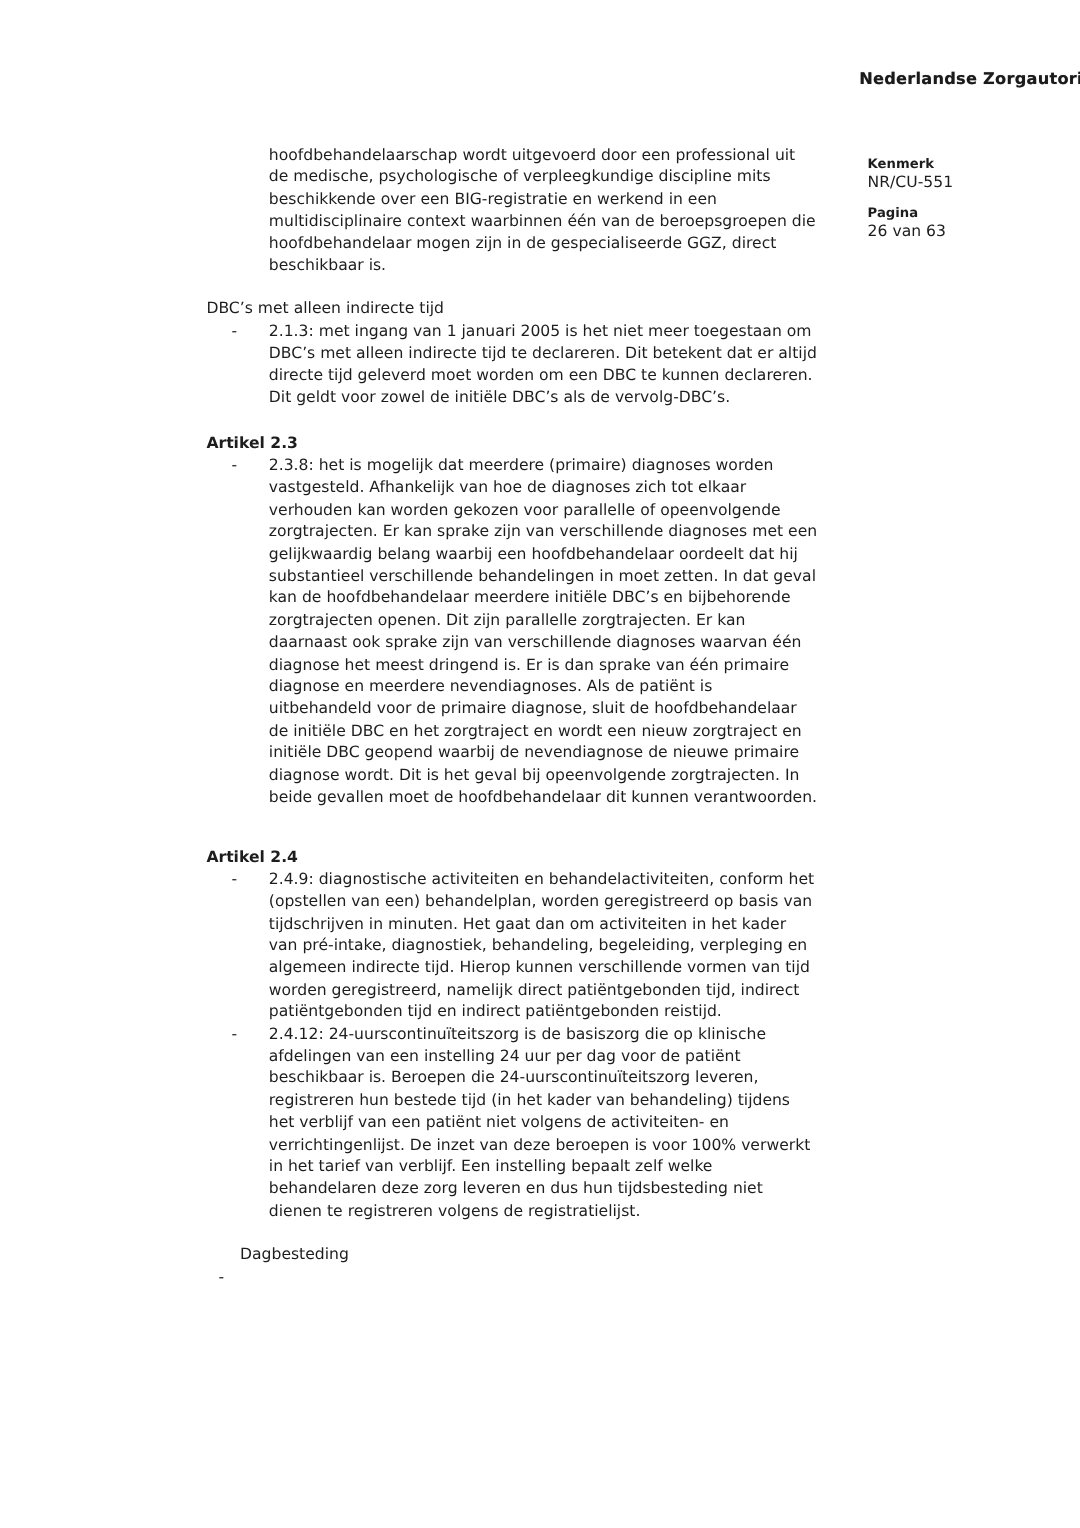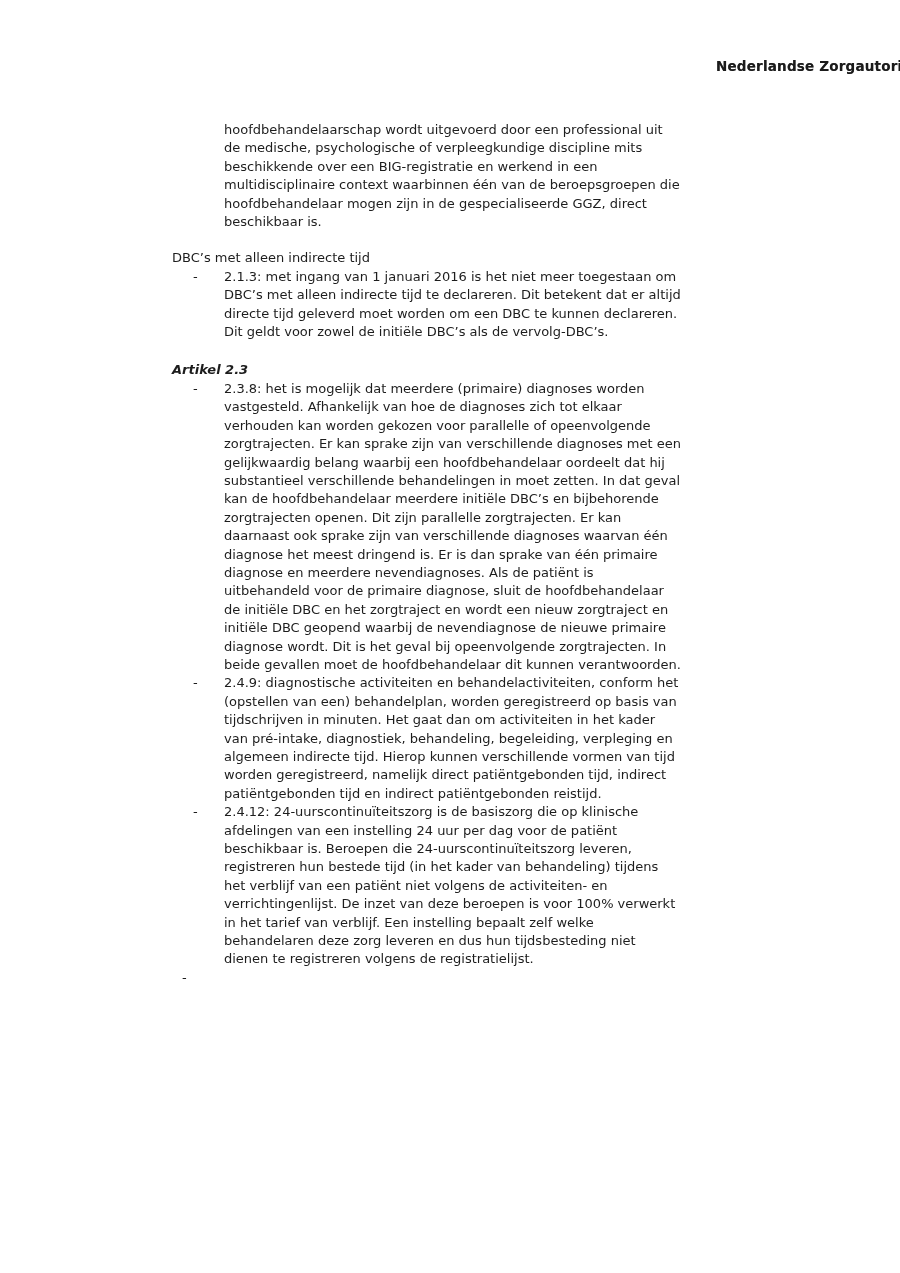--- a/index.html
+++ b/index.html
@@ -43,65 +43,77 @@
   }
   .content {
     position: absolute;
     left: 172px;
     top: 121px;
     width: 510px;
     font-size: 13px;
     line-height: 18.4px;
   }
   .para { padding-left: 52px; }
-  .h-bold { font-weight: 700; font-style: italic; }
+  .h-bold { font-weight: 700; }
   .h-italic { }
   .bullet { position: relative; padding-left: 52px; }
   .bullet .dash { position: absolute; left: 21px; top: 0; }
   .gap-1 { margin-top: 18px; }
   .gap-15 { margin-top: 20px; }
   .gap-2 { margin-top: 32px; }
   .sub-block .h-italic { padding-left: 28px; }
   .sub-block .bullet { padding-left: 40px; }
   .sub-block .bullet .dash { left: 10px; }
 </style>
 </head>
 <body>
 
 <div class="page">
 
   <div class="logo">Nederlandse Zorgautoriteit</div>
 
+  <div class="sidebar">
+    <div class="meta-group">
+      <div class="meta-label">Kenmerk</div>
+      <div class="meta-value">NR/CU-551</div>
+    </div>
+    <div class="meta-group">
+      <div class="meta-label">Pagina</div>
+      <div class="meta-value">26 van 63</div>
+    </div>
+  </div>
 
   <div class="content">
 
     <div class="para">hoofdbehandelaarschap wordt uitgevoerd door een professional uit de medische, psychologische of verpleegkundige discipline mits beschikkende over een BIG-registratie en werkend in een multidisciplinaire context waarbinnen één van de beroepsgroepen die hoofdbehandelaar mogen zijn in de gespecialiseerde GGZ, direct beschikbaar is.</div>
 
     <div class="h-italic gap-1">DBC’s met alleen indirecte tijd</div>
     <div class="bullet">
       <span class="dash">-</span>
-      <span>2.1.3: met ingang van 1 januari 2016 is het niet meer toegestaan om DBC’s met alleen indirecte tijd te declareren. Dit betekent dat er altijd directe tijd geleverd moet worden om een DBC te kunnen declareren. Dit geldt voor zowel de initiële DBC’s als de vervolg-DBC’s.</span>
+      <span>2.1.3: met ingang van 1 januari 2005 is het niet meer toegestaan om DBC’s met alleen indirecte tijd te declareren. Dit betekent dat er altijd directe tijd geleverd moet worden om een DBC te kunnen declareren. Dit geldt voor zowel de initiële DBC’s als de vervolg-DBC’s.</span>
     </div>
 
     <div class="h-bold gap-15">Artikel 2.3</div>
     <div class="bullet">
       <span class="dash">-</span>
       <span>2.3.8: het is mogelijk dat meerdere (primaire) diagnoses worden vastgesteld. Afhankelijk van hoe de diagnoses zich tot elkaar verhouden kan worden gekozen voor parallelle of opeenvolgende zorgtrajecten. Er kan sprake zijn van verschillende diagnoses met een gelijkwaardig belang waarbij een hoofdbehandelaar oordeelt dat hij substantieel verschillende behandelingen in moet zetten. In dat geval kan de hoofdbehandelaar meerdere initiële DBC’s en bijbehorende zorgtrajecten openen. Dit zijn parallelle zorgtrajecten. Er kan daarnaast ook sprake zijn van verschillende diagnoses waarvan één diagnose het meest dringend is. Er is dan sprake van één primaire diagnose en meerdere nevendiagnoses. Als de patiënt is uitbehandeld voor de primaire diagnose, sluit de hoofdbehandelaar de initiële DBC en het zorgtraject en wordt een nieuw zorgtraject en initiële DBC geopend waarbij de nevendiagnose de nieuwe primaire diagnose wordt. Dit is het geval bij opeenvolgende zorgtrajecten. In beide gevallen moet de hoofdbehandelaar dit kunnen verantwoorden.</span>
     </div>
 
+    <div class="h-bold gap-2">Artikel 2.4</div>
     <div class="bullet">
       <span class="dash">-</span>
       <span>2.4.9: diagnostische activiteiten en behandelactiviteiten, conform het (opstellen van een) behandelplan, worden geregistreerd op basis van tijdschrijven in minuten. Het gaat dan om activiteiten in het kader van pré-intake, diagnostiek, behandeling, begeleiding, verpleging en algemeen indirecte tijd. Hierop kunnen verschillende vormen van tijd worden geregistreerd, namelijk direct patiëntgebonden tijd, indirect patiëntgebonden tijd en indirect patiëntgebonden reistijd.</span>
     </div>
     <div class="bullet">
       <span class="dash">-</span>
       <span>2.4.12: 24-uurscontinuïteitszorg is de basiszorg die op klinische afdelingen van een instelling 24 uur per dag voor de patiënt beschikbaar is. Beroepen die 24-uurscontinuïteitszorg leveren, registreren hun bestede tijd (in het kader van behandeling) tijdens het verblijf van een patiënt niet volgens de activiteiten- en verrichtingenlijst. De inzet van deze beroepen is voor 100% verwerkt in het tarief van verblijf. Een instelling bepaalt zelf welke behandelaren deze zorg leveren en dus hun tijdsbesteding niet dienen te registreren volgens de registratielijst.</span>
     </div>
 
     <div class="sub-block">
+      <div class="h-italic gap-1">Dagbesteding</div>
       <div class="bullet">
         <span class="dash">-</span>
       </div>
     </div>
 
   </div>
 
 </div>
 
 </body></html>

